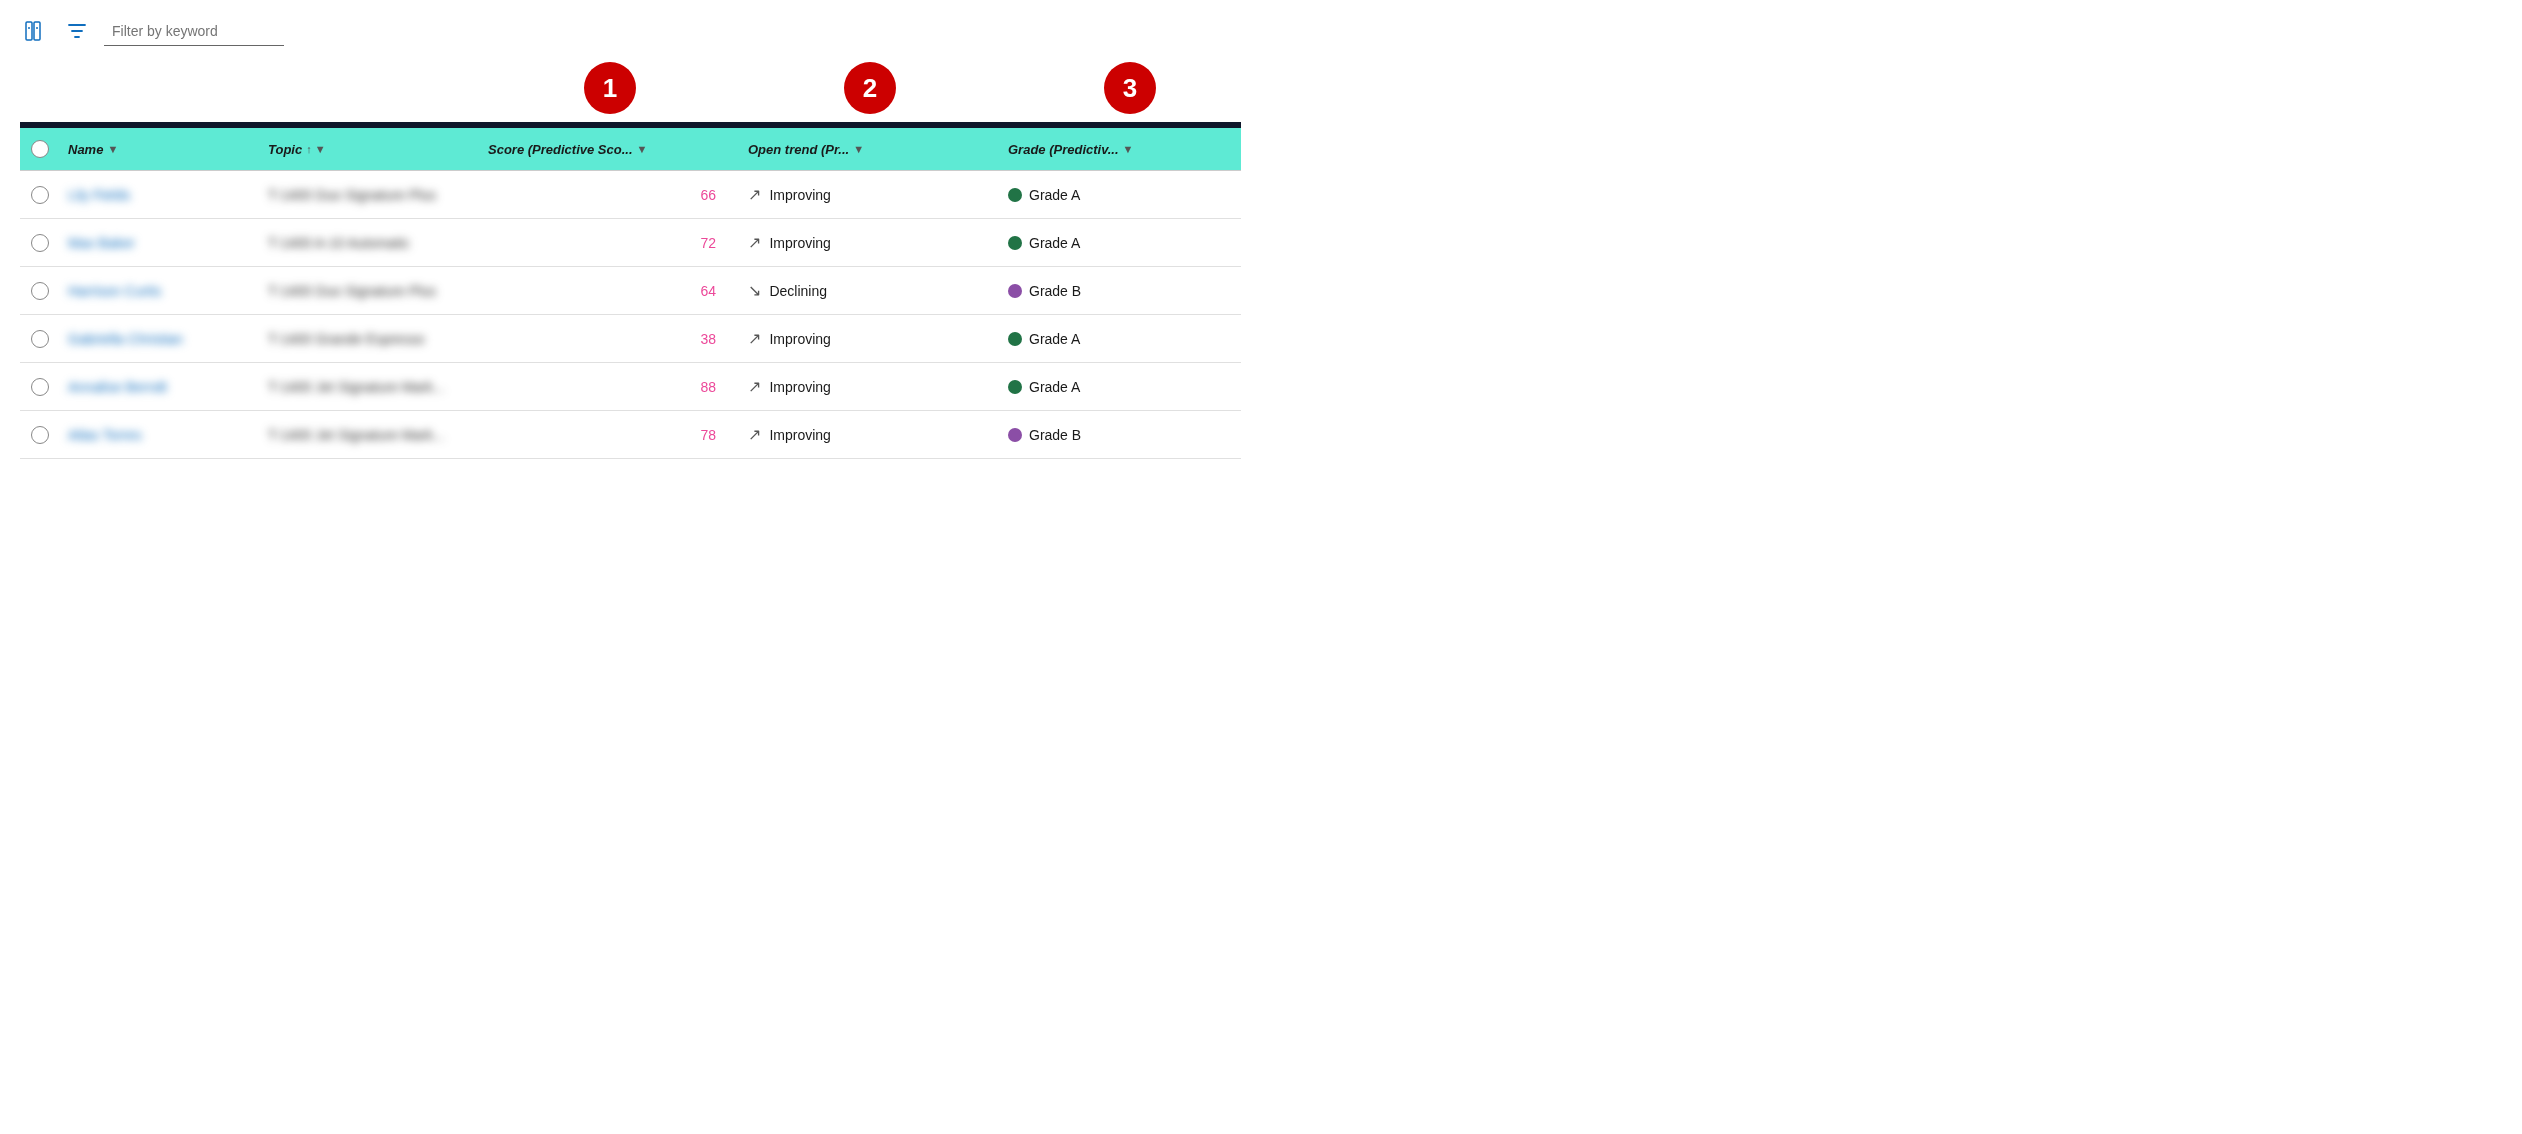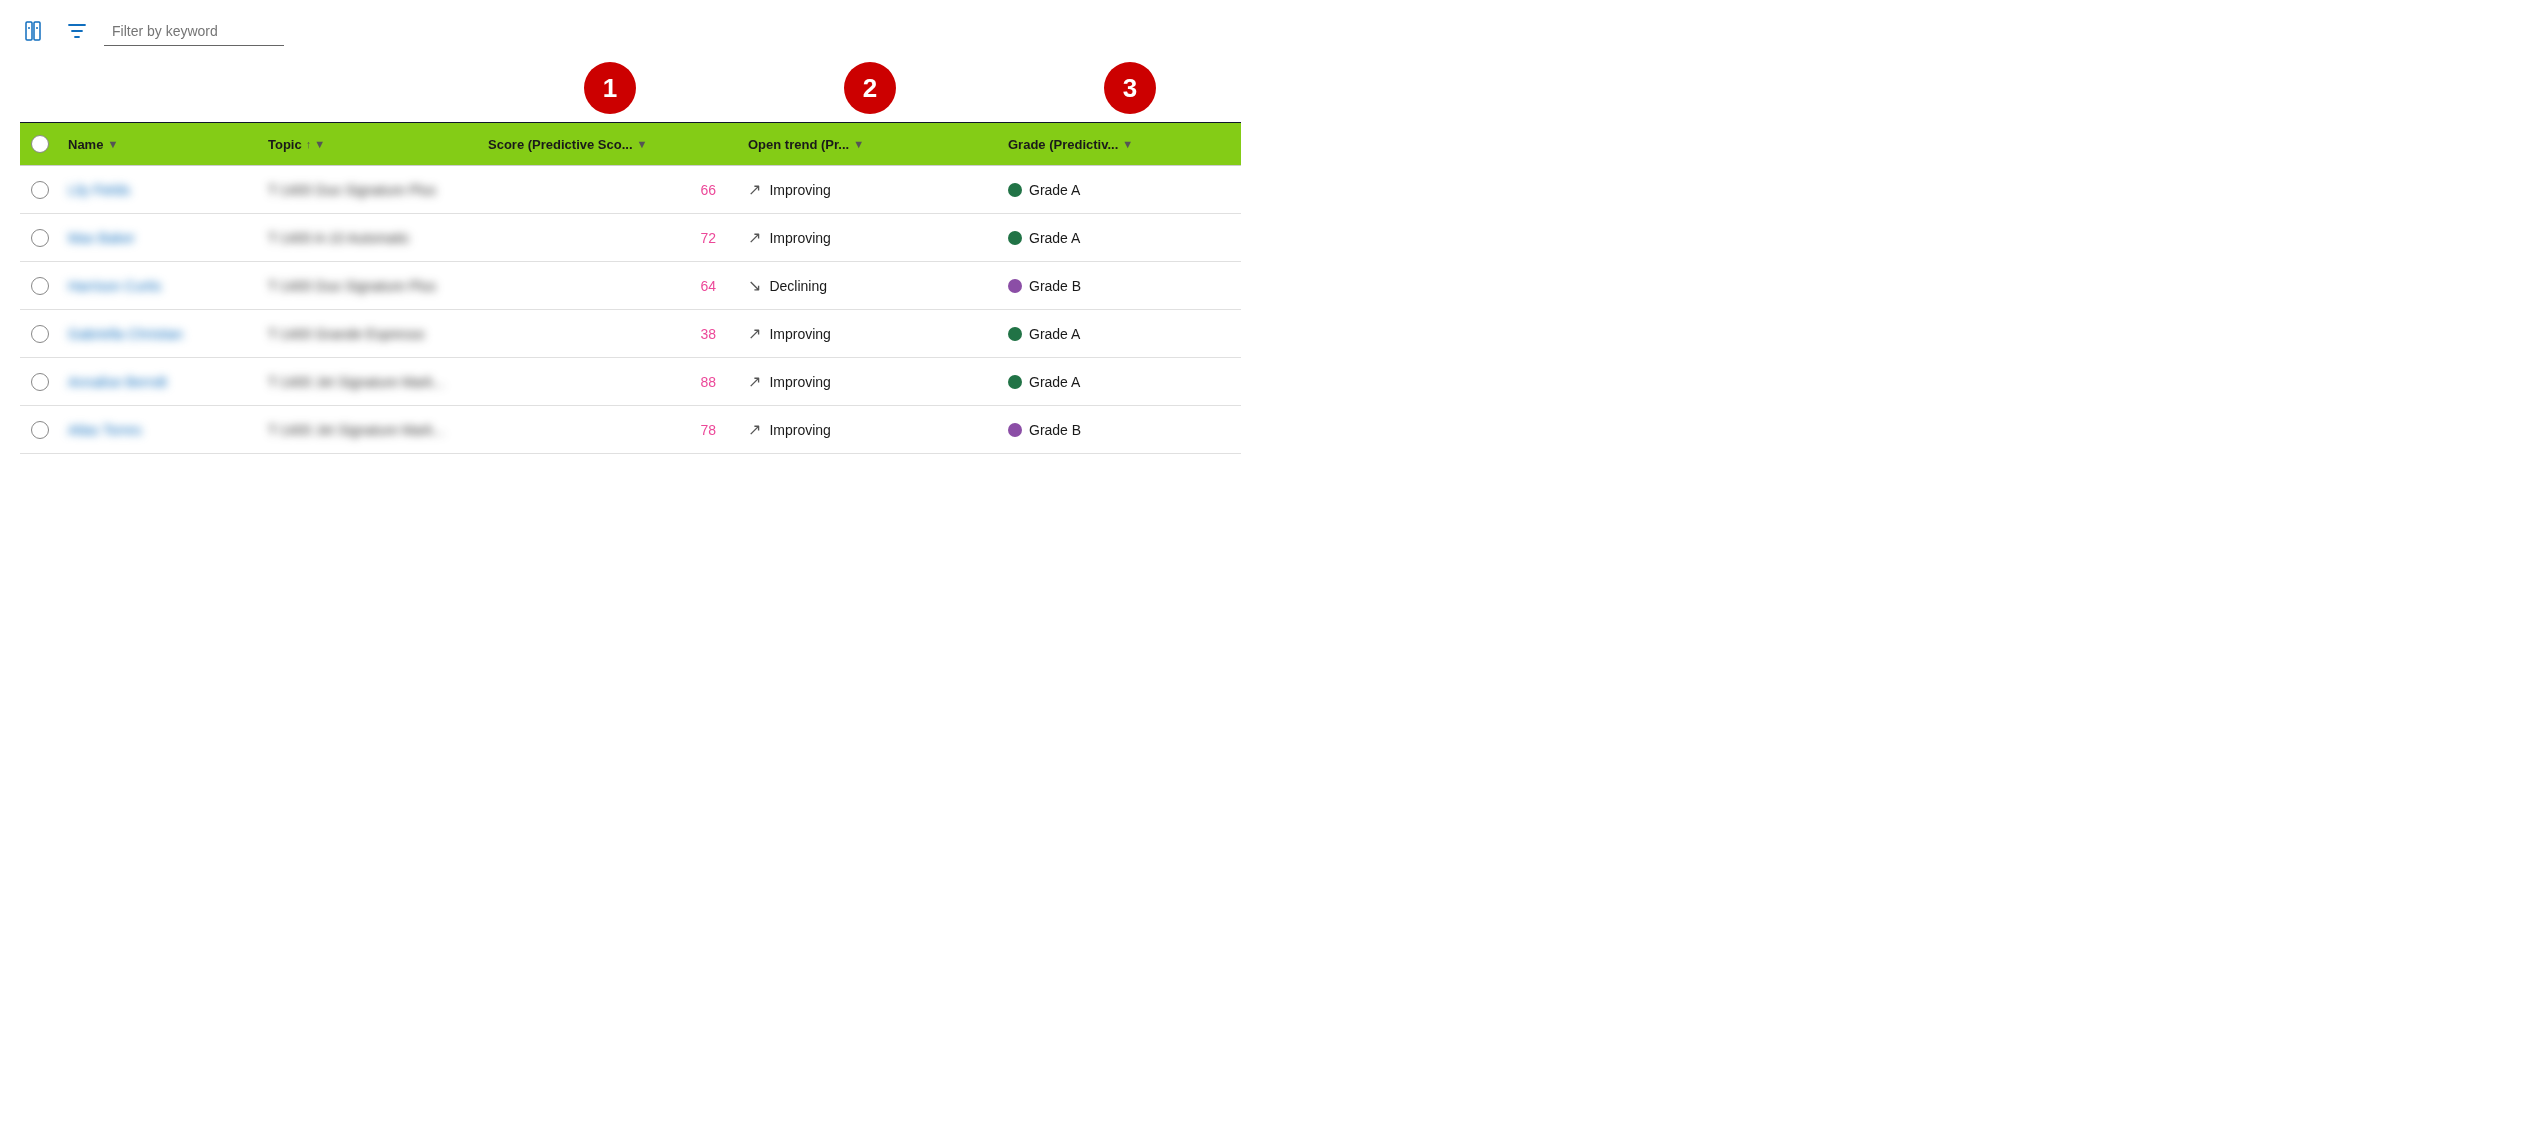--- a/index.html
+++ b/index.html
@@ -85,24 +85,25 @@
       font-weight: 700;
       margin-bottom: 0;
     }
 
     
     .table-header {
       display: grid;
       grid-template-columns: 40px 200px 220px 260px 260px 260px;
       align-items: center;
       border-bottom: 1px solid #ccc;
-      border-top: 1px solid #0f172a;
+      border-top: 6px solid #0f172a;
       padding: 8px 0;
-      background: #84cc16;
+      background: #5eead4;
       position: relative;
+      font-style: italic;
     }
 
     .col-header {
       display: flex;
       align-items: center;
       gap: 4px;
       font-size: 13px;
       font-weight: 600;
       color: #1a1a1a;
       padding: 4px 8px;

